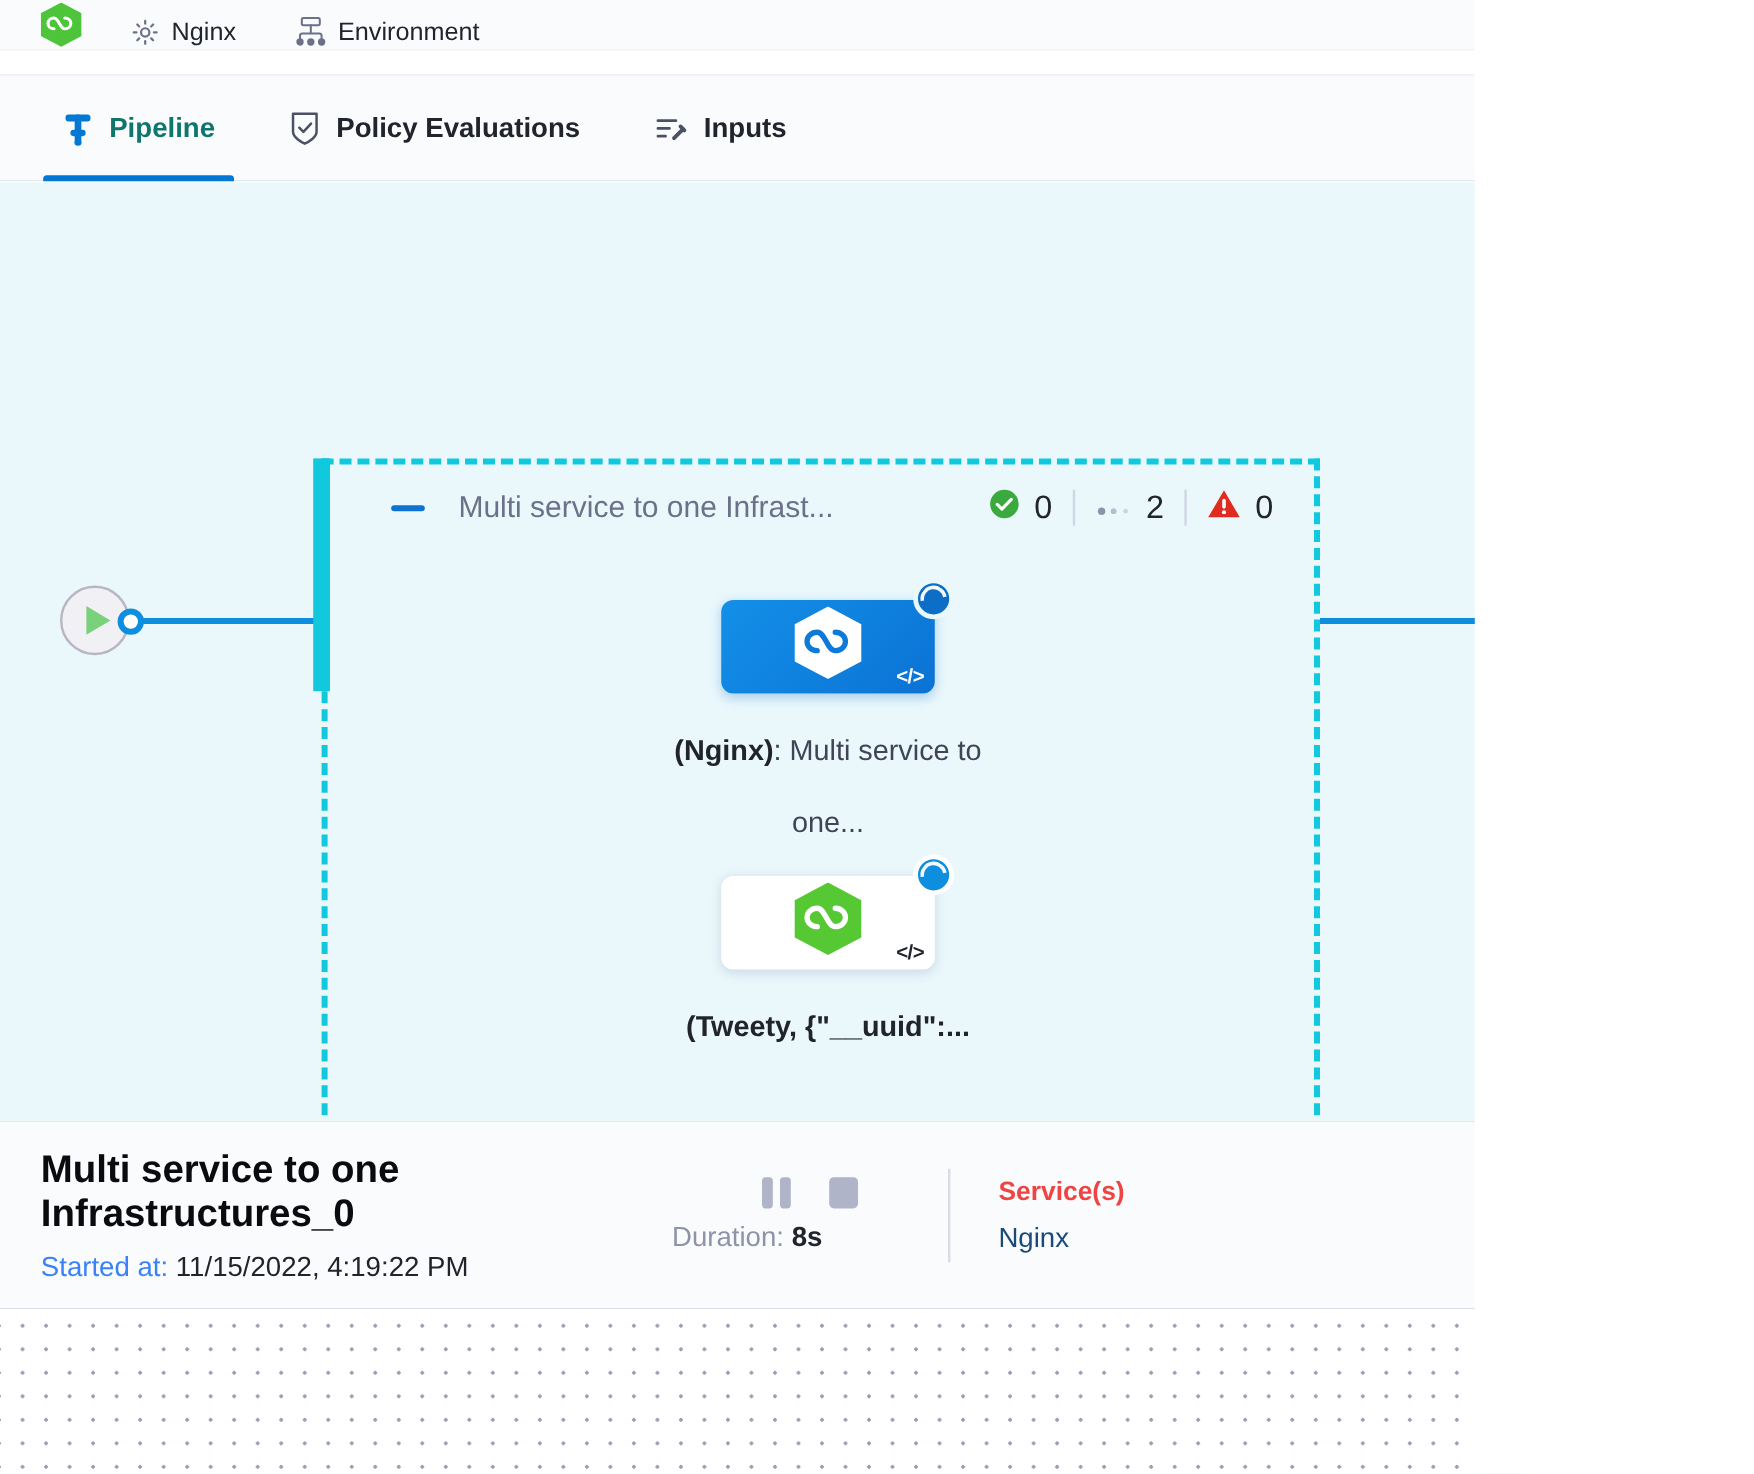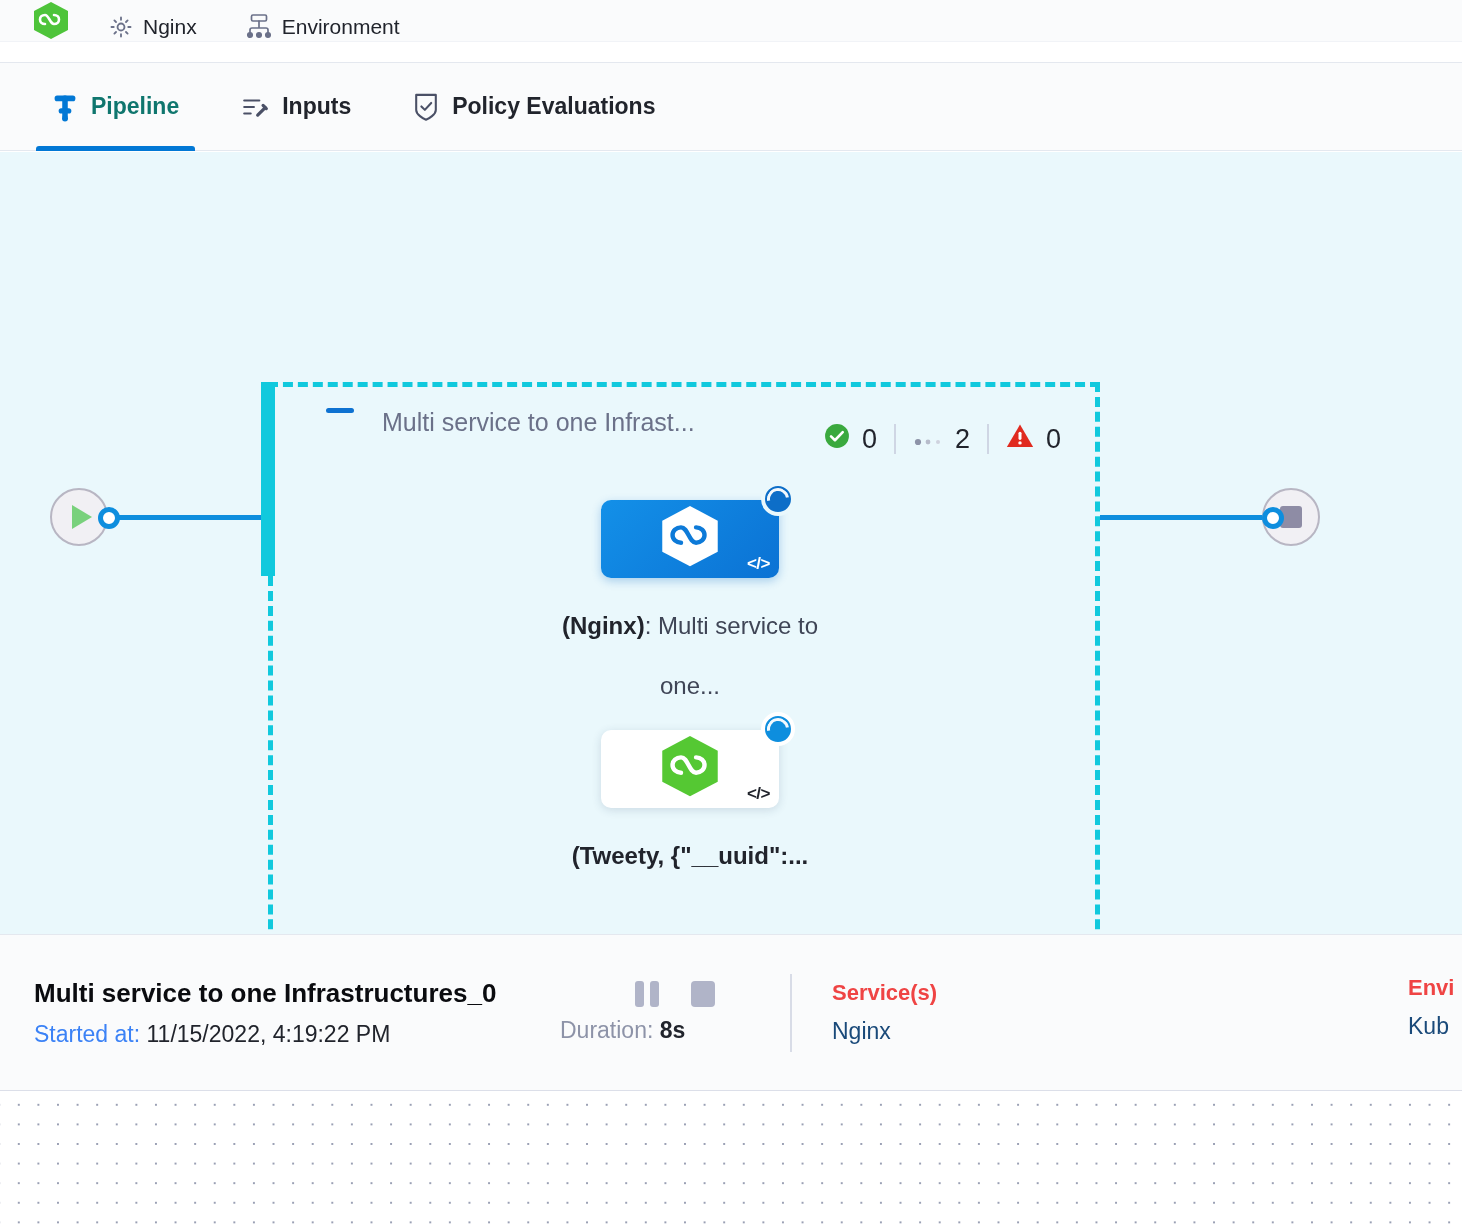--- a/index.html
+++ b/index.html
@@ -2,21 +2,21 @@
 <html><head>
 <meta charset="utf-8">
 <style>
   html,body{margin:0;padding:0;}
   body{
     width:1462px;height:1228px;overflow:hidden;
     font-family:"Liberation Sans",sans-serif;
     background:#ffffff;color:#21242c;
     -webkit-font-smoothing:antialiased;
   }
-  .app{position:relative;width:1462px;height:1228px;overflow:hidden;}
+  .app{position:relative;width:1229px;height:1228px;overflow:hidden;}
 
   
   .context-strip{
     position:absolute;left:0;top:0;width:1462px;height:42px;
     background:#fafbfc;display:flex;align-items:flex-end;
     padding-left:34px;box-sizing:border-box;
     border-bottom:1px solid #f1f3f7;
   }
   .ctx-item{display:flex;align-items:center;gap:9px;margin-right:48px;
             font-size:21px;font-weight:400;color:#21242c;padding-bottom:1px;}
@@ -77,22 +77,22 @@
     display:flex;align-items:center;gap:10px;
     padding:0 18px 0 20px;box-sizing:border-box;
     color:#ffffff;font-size:21px;font-weight:400;white-space:nowrap;
   }
   .group-bar{position:absolute;left:261px;top:230px;width:14px;height:194px;background:#11c9dd;}
   .group-box{
     position:absolute;left:268px;top:230px;width:832px;height:622px;
     border:5px dashed #11c9dd;box-sizing:border-box;background:transparent;
   }
   .group-head{
-    position:absolute;left:288px;top:256px;width:790px;height:62px;
-    display:flex;box-sizing:border-box;
+    position:absolute;left:288px;top:240px;width:790px;height:62px;
+    display:flex;align-items:center;box-sizing:border-box;
   }
   .collapse-dash{width:28px;height:5px;background:#0e72d1;border-radius:3px;margin-left:38px;}
   .group-title{
     margin-left:28px;font-size:25px;font-weight:400;color:#6b7189;white-space:nowrap;
   }
   .group-stats{margin-left:auto;display:flex;align-items:center;gap:0;}
   .stat{display:flex;align-items:center;gap:12px;padding:0 17px;
         font-size:27px;font-weight:400;color:#21242c;}
   .stat-div{width:2px;height:30px;background:#cfd6e4;}
 
@@ -134,21 +134,21 @@
   .node-label b{font-weight:700;color:#21242c;}
   .node-label.allbold{font-weight:700;color:#21242c;}
 
   
   .detail{
     position:absolute;left:0;top:934px;width:1462px;height:157px;
     background:#fafbfc;border-top:1px solid #e4e8ef;border-bottom:1px solid #dcdfe9;
     box-sizing:border-box;display:flex;align-items:center;
   }
   .d-left{padding-left:34px;width:560px;box-sizing:border-box;}
-  .d-title{font-size:26px;font-weight:700;color:#0a0b0f;margin-bottom:12px;}
+  .d-title{font-size:32px;font-weight:700;color:#0a0b0f;margin-bottom:12px;}
   .d-sub{font-size:23px;color:#21242c;}
   .d-sub .lbl{color:#3b82f6;}
   .d-mid{width:230px;text-align:left;}
   .d-ctrls{display:flex;justify-content:center;align-items:center;gap:32px;margin-bottom:10px;}
   .pausebtn{display:flex;gap:6px;cursor:pointer;}
   .pausebtn i{display:block;width:9px;height:26px;background:#b0b4c8;border-radius:3px;}
   .stopbtn{width:24px;height:26px;background:#b0b4c8;border-radius:4px;cursor:pointer;}
   .d-dur{font-size:23px;color:#8d93a8;}
   .d-dur b{color:#21242c;font-weight:700;}
   .vdiv{width:2px;height:78px;background:#d8dce7;}
@@ -210,36 +210,36 @@
           <rect x="2" y="3" width="18" height="5" rx="2.2" fill="#0278d5"></rect>
           <rect x="8.6" y="3" width="4.8" height="20" rx="2" fill="#0278d5"></rect>
           <rect x="5.5" y="14" width="11" height="4.6" rx="2.2" fill="#0278d5"></rect>
           <circle cx="11" cy="23" r="2.6" fill="#0278d5"></circle>
         </svg>
       </span>
       <span>Pipeline</span>
     </div>
     <div class="tab">
       <span>
+        <svg width="26" height="30" viewBox="0 0 22 26" fill="none" stroke="#4a5066" stroke-width="1.8" stroke-linejoin="round">
+          <path d="M2.5 2.5h17v13c0 4-6 7.5-8.5 8.5C8.5 23 2.5 19.5 2.5 15.5z"></path>
+          <path d="M7 12.5l3 3 5.5-6" stroke-linecap="round"></path>
+        </svg>
+      </span>
+      <span>Policy Evaluations</span>
+    </div>
+    <div class="tab">
+      <span>
         <svg width="28" height="28" viewBox="0 0 26 26" fill="none" stroke="#4a5066" stroke-width="2" stroke-linecap="round">
           <path d="M3 7h14M3 13h9M3 19h6"></path>
           <path d="M15.5 20.5L22.5 13.5" stroke-width="3"></path>
           <path d="M20.5 11.5l3 3" stroke-width="3"></path>
         </svg>
       </span>
       <span>Inputs</span>
-    </div>
-    <div class="tab">
-      <span>
-        <svg width="26" height="30" viewBox="0 0 22 26" fill="none" stroke="#4a5066" stroke-width="1.8" stroke-linejoin="round">
-          <path d="M2.5 2.5h17v13c0 4-6 7.5-8.5 8.5C8.5 23 2.5 19.5 2.5 15.5z"></path>
-          <path d="M7 12.5l3 3 5.5-6" stroke-linecap="round"></path>
-        </svg>
-      </span>
-      <span>Policy Evaluations</span>
     </div>
   </div>
 
   <div class="canvas">
 
     <div class="edge edge-left"></div>
     <div class="edge edge-right"></div>
 
     <div class="endnode start">
       <span class="play-tri"></span>

